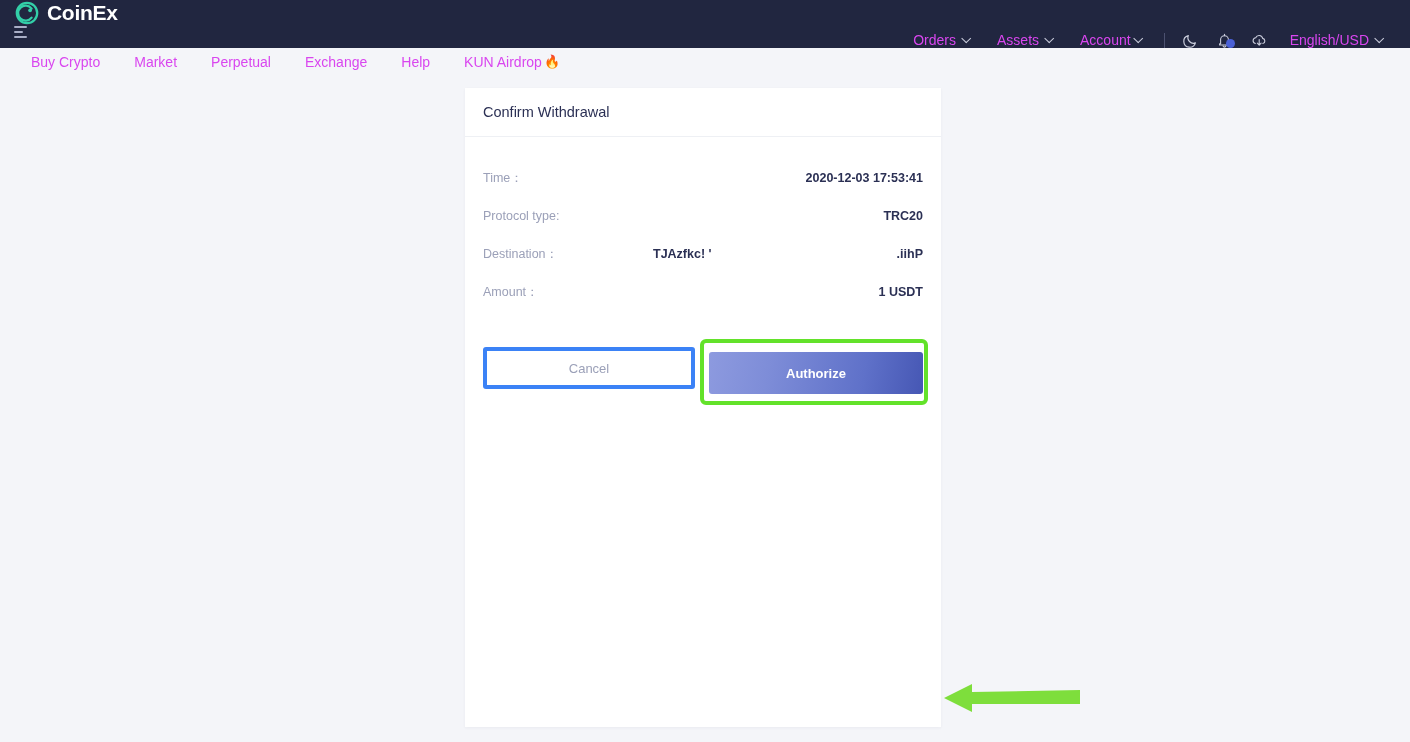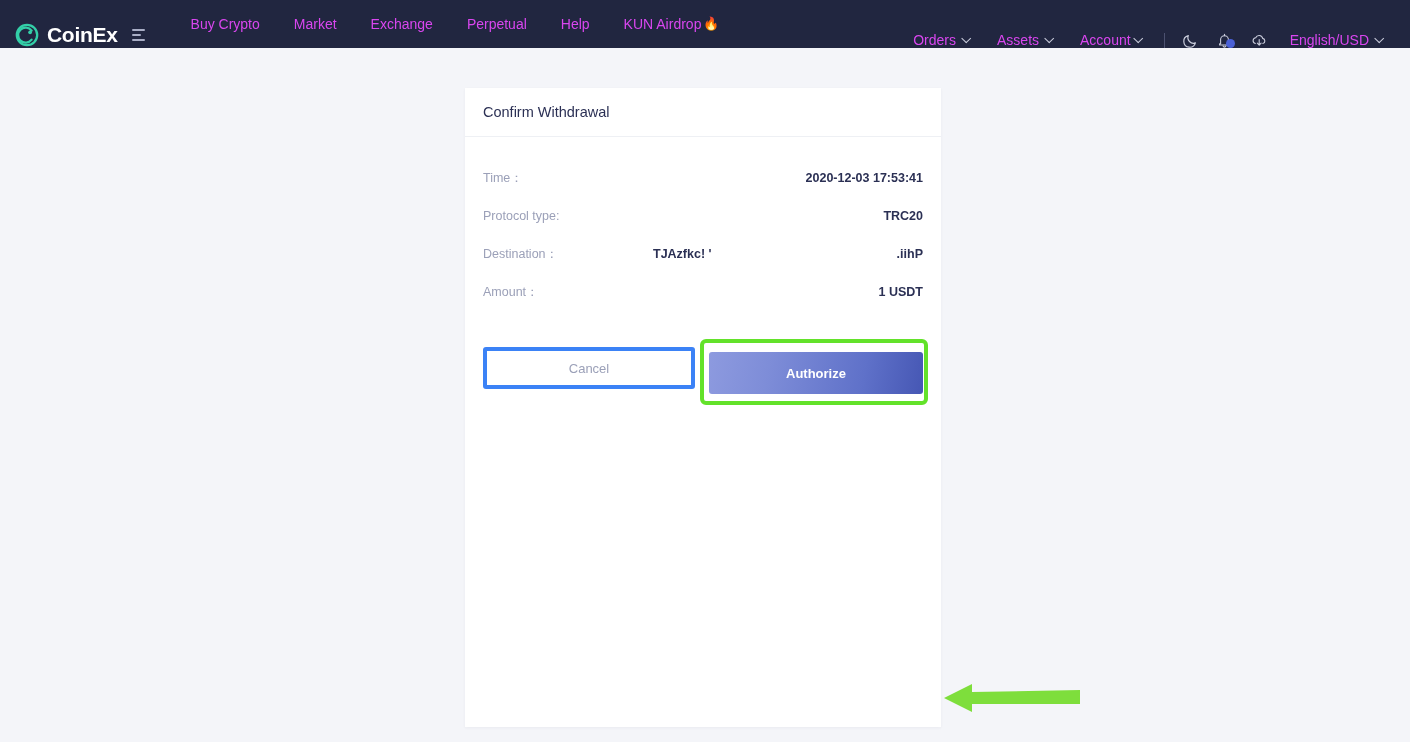--- a/index.html
+++ b/index.html
@@ -11,23 +11,24 @@
     background: #f4f5f9;
     font-family: "Liberation Sans", "DejaVu Sans", sans-serif;
   }
 
   
   .navbar {
     position: relative;
     height: 48px;
     background: #212640;
     display: flex;
-    align-items: flex-end;
+    align-items: flex-start;
     padding: 0 16px 0 14px;
     white-space: nowrap;
+    flex-direction: column;
   }
   .brand {
     display: flex;
     align-items: center;
     gap: 7px;
     margin-right: 14px;
     cursor: pointer;
   }
   .brand-mark { width: 26px; height: 26px; display: block; }
   .brand-text {
@@ -243,22 +244,22 @@
 
   <div class="nav-burger">
     <i></i>
     <i></i>
     <i></i>
   </div>
 
   <div class="nav-left">
     <span class="nav-link">Buy Crypto</span>
     <span class="nav-link">Market</span>
+    <span class="nav-link">Perpetual</span>
     <span class="nav-link">Exchange</span>
-    <span class="nav-link">Perpetual</span>
     <span class="nav-link">Help</span>
     <span class="nav-link">
       <span>KUN Airdrop</span>
       <span class="flame">🔥</span>
     </span>
   </div>
 
   <div class="nav-right">
     <span class="nav-link">
       <span>Orders</span>

